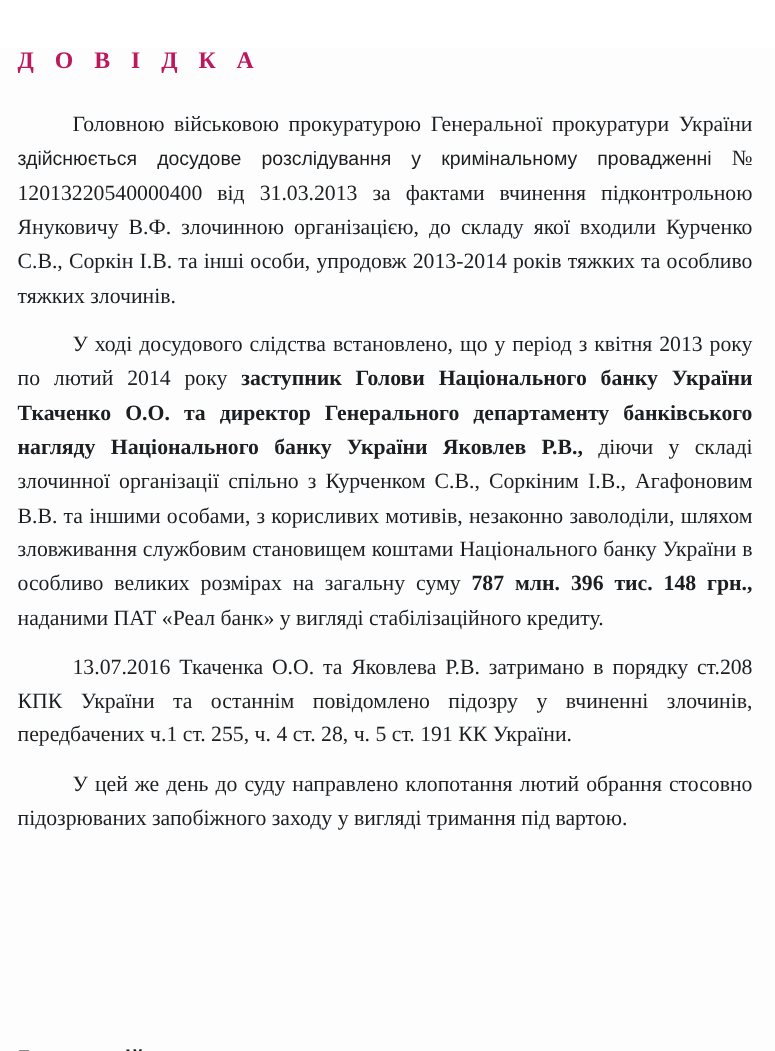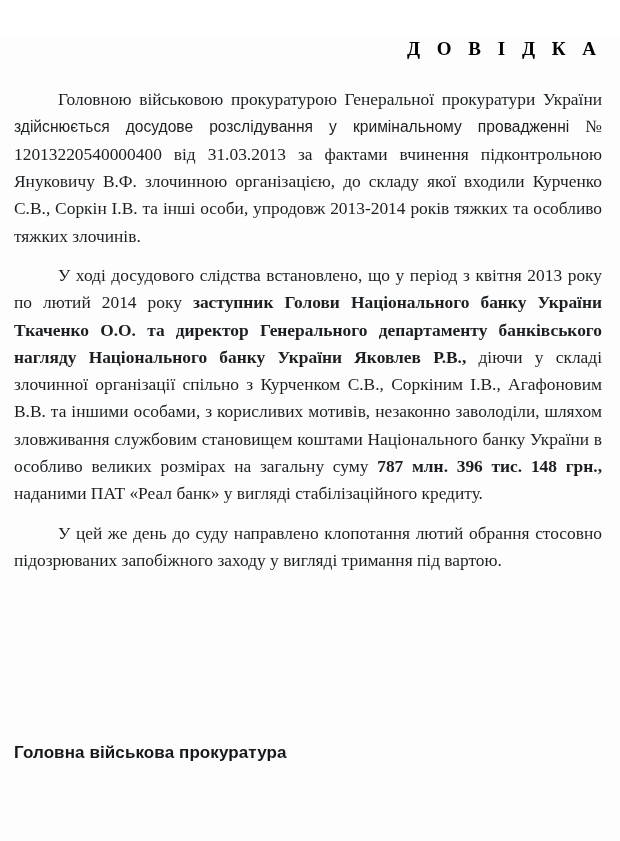--- a/index.html
+++ b/index.html
@@ -16,27 +16,27 @@
   }
   .page {
     position: relative;
     width: 620px;
     height: 841px;
     background: #fdfdfd;
     box-sizing: border-box;
     padding: 0 18px 0 14px;
   }
   .doc-title {
-    text-align: right;
+    text-align: left;
     font-size: 19px;
     font-weight: bold;
     letter-spacing: 6px;
     margin-top: 38px;
     margin-bottom: 26px;
-    color: #000000;
+    color: #be185d;
   }
   .para {
     text-align: justify;
     text-justify: inter-word;
     font-size: 17.4px;
     line-height: 1.57;
     margin: 12px 0 1px 0;
     text-indent: 44px;
     color: #1b1f22;
     hyphens: none;
@@ -67,20 +67,21 @@
 <body>
 
 <div class="page">
 
   <div class="doc-title">Д О В І Д К А</div>
 
   <p class="para"><span class="seg">Головною військовою прокуратурою Генеральної прокуратури України </span><span class="seg mixed-sans">здійснюється досудове розслідування у кримінальному провадженні</span><span class="seg"> № 12013220540000400 від 31.03.2013 за фактами вчинення підконтрольною Януковичу В.Ф. злочинною організацією, до складу якої входили  Курченко С.В., Соркін І.В. та інші особи, упродовж  2013-2014 років тяжких та особливо тяжких злочинів.</span></p>
 
   <p class="para"><span class="seg">У ході досудового слідства встановлено, що у період з квітня 2013 року по лютий 2014 року </span><span class="seg"><b>заступник Голови Національного банку України  Ткаченко О.О.</b></span><span class="seg"><b> та директор Генерального департаменту банківського нагляду Національного банку України  Яковлев Р.В.,</b></span><span class="seg"> діючи у складі злочинної організації спільно з Курченком С.В.,  Соркіним І.В.,  Агафоновим В.В. та іншими особами, з корисливих мотивів, незаконно заволоділи, шляхом зловживання службовим становищем коштами Національного банку України в особливо великих розмірах на загальну суму </span><span class="seg"><b>787 млн.  396 тис. 148 грн.,</b></span><span class="seg"> наданими ПАТ «Реал банк» у вигляді стабілізаційного кредиту.</span></p>
 
+  <p class="para"><span class="seg">13.07.2016  Ткаченка О.О. та  Яковлева Р.В.  затримано в порядку ст.208 КПК України та останнім повідомлено підозру у вчиненні злочинів, передбачених ч.1 ст. 255, ч. 4 ст. 28, ч. 5 ст. 191 КК України.</span></p>
 
   <p class="para"><span class="seg">У цей же день до суду направлено клопотання лютий обрання стосовно підозрюваних запобіжного заходу у вигляді тримання під вартою.</span></p>
 
   <div class="spacer-bottom"></div>
 
   <div class="signature">Головна військова прокуратура</div>
 
 </div>
 
 </body></html>

